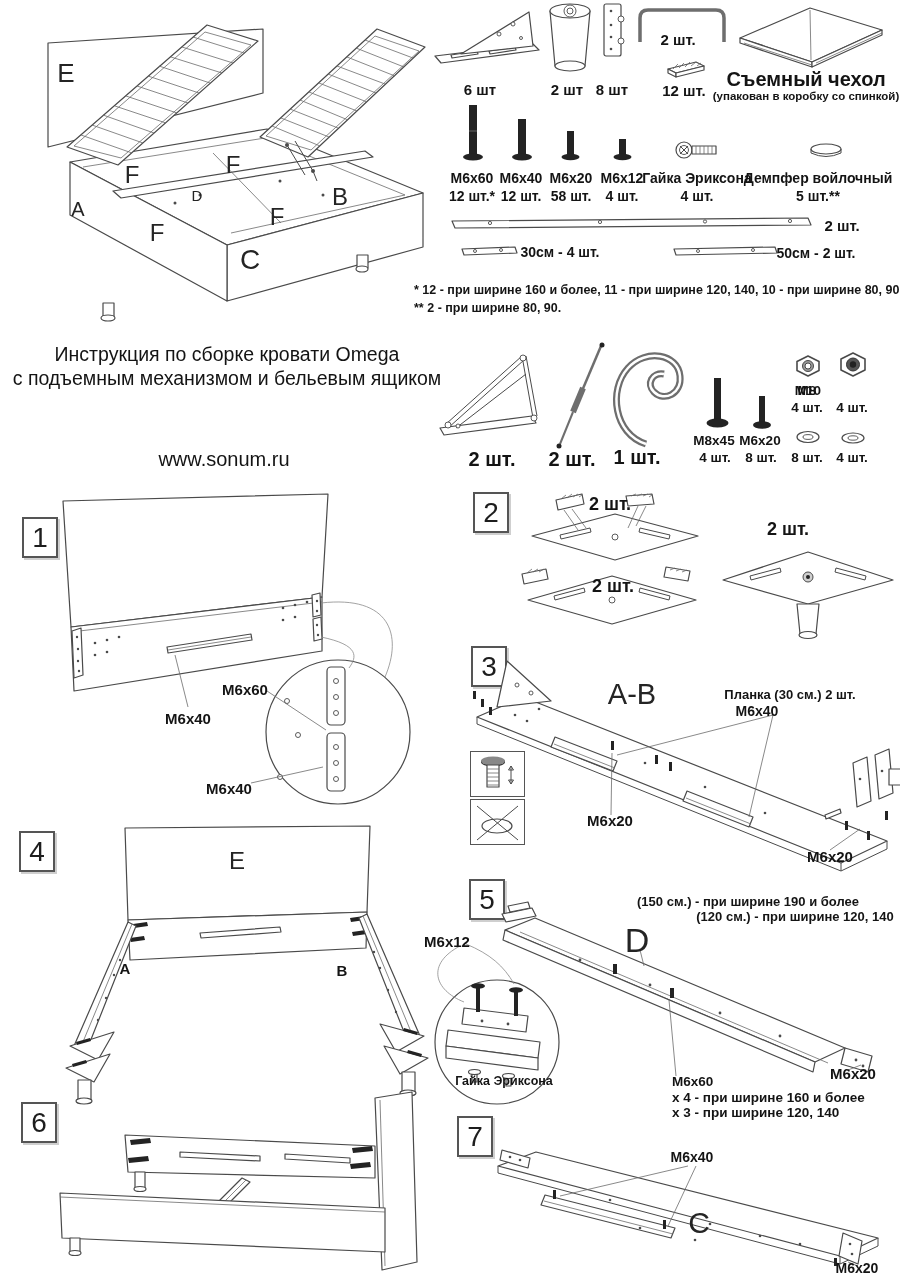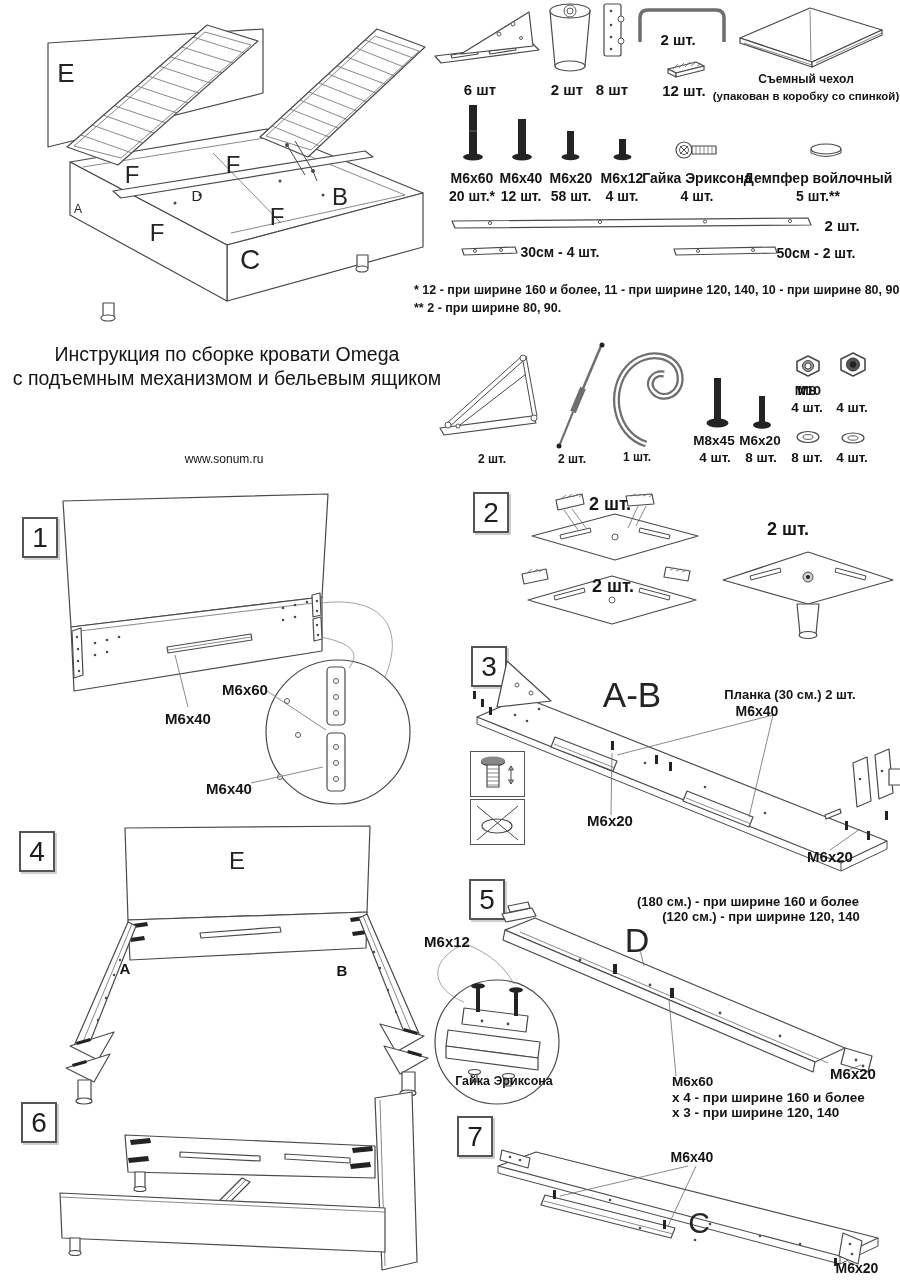--- a/index.html
+++ b/index.html
@@ -16,24 +16,24 @@
   .g{fill:none;stroke:#6e6e6e;}
   .hole{fill:#fff;stroke:#4a4a4a;stroke-width:.9;}
   .dot{fill:#4a4a4a;stroke:none;}
   
   .t{position:absolute;white-space:nowrap;transform:translate(-50%,-50%);
      font-weight:bold;color:#141414;line-height:1;}
   .left{transform:translate(0,-50%);}
   .big{font-weight:normal;color:#242424;}
   .f11{font-size:11.5px;}.f12{font-size:12.5px;}.f13{font-size:13px;}
   .f135{font-size:13.5px;}.f14{font-size:14px;}.f15{font-size:15px;}
-  .f16{font-size:12px;}.f18{font-size:18px;}
+  .f16{font-size:20px;}.f18{font-size:18px;}
   .f19{font-size:19.5px;font-weight:normal;}
   .f24{font-size:24px;}.f26{font-size:26px;}.f28{font-size:28px;}
-  .f29{font-size:35px;}.f30{font-size:30px;}.f34{font-size:34px;}
+  .f29{font-size:29px;}.f30{font-size:30px;}.f34{font-size:34px;}
   .numbox{position:absolute;width:32px;height:37px;border:2px solid #555;background:#fff;
           box-shadow:2px 2px 0 #cfcfcf;display:flex;align-items:center;justify-content:center;
           font-size:28px;color:#1d1d1d;}
   .icobox{position:absolute;width:53px;height:44px;border:1.6px solid #555;background:#fff;}
 </style>
 </head>
 <body>
 
 <div class="sheet">
 
@@ -150,21 +150,21 @@
     <line class="l" x1="6" y1="6" x2="14" y2="14"></line>
       <line class="l" x1="14" y1="6" x2="6" y2="14"></line>
     <rect class="w" x="18" y="6" width="24" height="8"></rect>
     <path class="ll" d="M22,6v8 M26,6v8 M30,6v8 M34,6v8 M38,6v8"></path>
   </svg>
   <svg style="left:806px;top:142px" width="42" height="18">
     <ellipse class="w" cx="20" cy="7" rx="15" ry="5"></ellipse>
     <path class="l" d="M5,7 L5,11 Q20,18 35,11 L35,7"></path>
   </svg>
   <div class="t f14" style="left:472px;top:178px">M6x60</div>
-  <div class="t f14" style="left:472px;top:196px">20 шт.*</div>
+  <div class="t f14" style="left:472px;top:196px">12 шт.*</div>
   <div class="t f14" style="left:521px;top:178px">M6x40</div>
   <div class="t f14" style="left:521px;top:196px">12 шт.</div>
   <div class="t f14" style="left:571px;top:178px">M6x20</div>
   <div class="t f14" style="left:571px;top:196px">58 шт.</div>
   <div class="t f14" style="left:622px;top:178px">M6x12</div>
   <div class="t f14" style="left:622px;top:196px">4 шт.</div>
   <div class="t f14" style="left:697px;top:178px">Гайка Эриксона</div>
   <div class="t f14" style="left:697px;top:196px">4 шт.</div>
   <div class="t f14" style="left:818px;top:178px">Демпфер войлочный</div>
   <div class="t f14" style="left:818px;top:196px">5 шт.**</div>
@@ -500,22 +500,22 @@
       <ellipse class="w" cx="54.5" cy="192" rx="6" ry="2.5"></ellipse>
     <rect class="w" x="86" y="196" width="5" height="10"></rect>
       <ellipse class="w" cx="88.5" cy="196" rx="6" ry="2.5"></ellipse>
 
     <path class="lt" d="M40,66 C6,84 14,110 44,122"></path>
     <path class="lt" d="M46,64 C70,74 84,86 94,104"></path>
     <line class="ll" x1="220" y1="70" x2="224" y2="86"></line>
     <line class="ll" x1="256" y1="196" x2="249" y2="120"></line>
     <line class="ll" x1="428" y1="190" x2="441" y2="185"></line>
   </svg>
-  <div class="t f13" style="left:748px;top:901px">(180 см.) - при ширине 160 и более</div>
-  <div class="t f13" style="left:761px;top:916px">(120 см.) - при ширине 120, 140</div>
+  <div class="t f13" style="left:748px;top:901px">(150 см.) - при ширине 190 и более</div>
+  <div class="t f13" style="left:795px;top:916px">(120 см.) - при ширине 120, 140</div>
   <div class="t f15" style="left:447px;top:941px">M6x12</div>
   <div class="t f34 big" style="left:637px;top:940px">D</div>
   <div class="t f12" style="left:504px;top:1081px">Гайка Эриксона</div>
   <div class="t f135 left" style="left:672px;top:1082px">M6x60</div>
   <div class="t f135 left" style="left:672px;top:1098px">х 4 - при ширине 160 и более</div>
   <div class="t f135 left" style="left:672px;top:1113px">х 3 - при ширине 120, 140</div>
   <div class="t f15" style="left:853px;top:1073px">M6x20</div>
 
   <div class="numbox" style="left:21px;top:1102px">
       <span>6</span>

